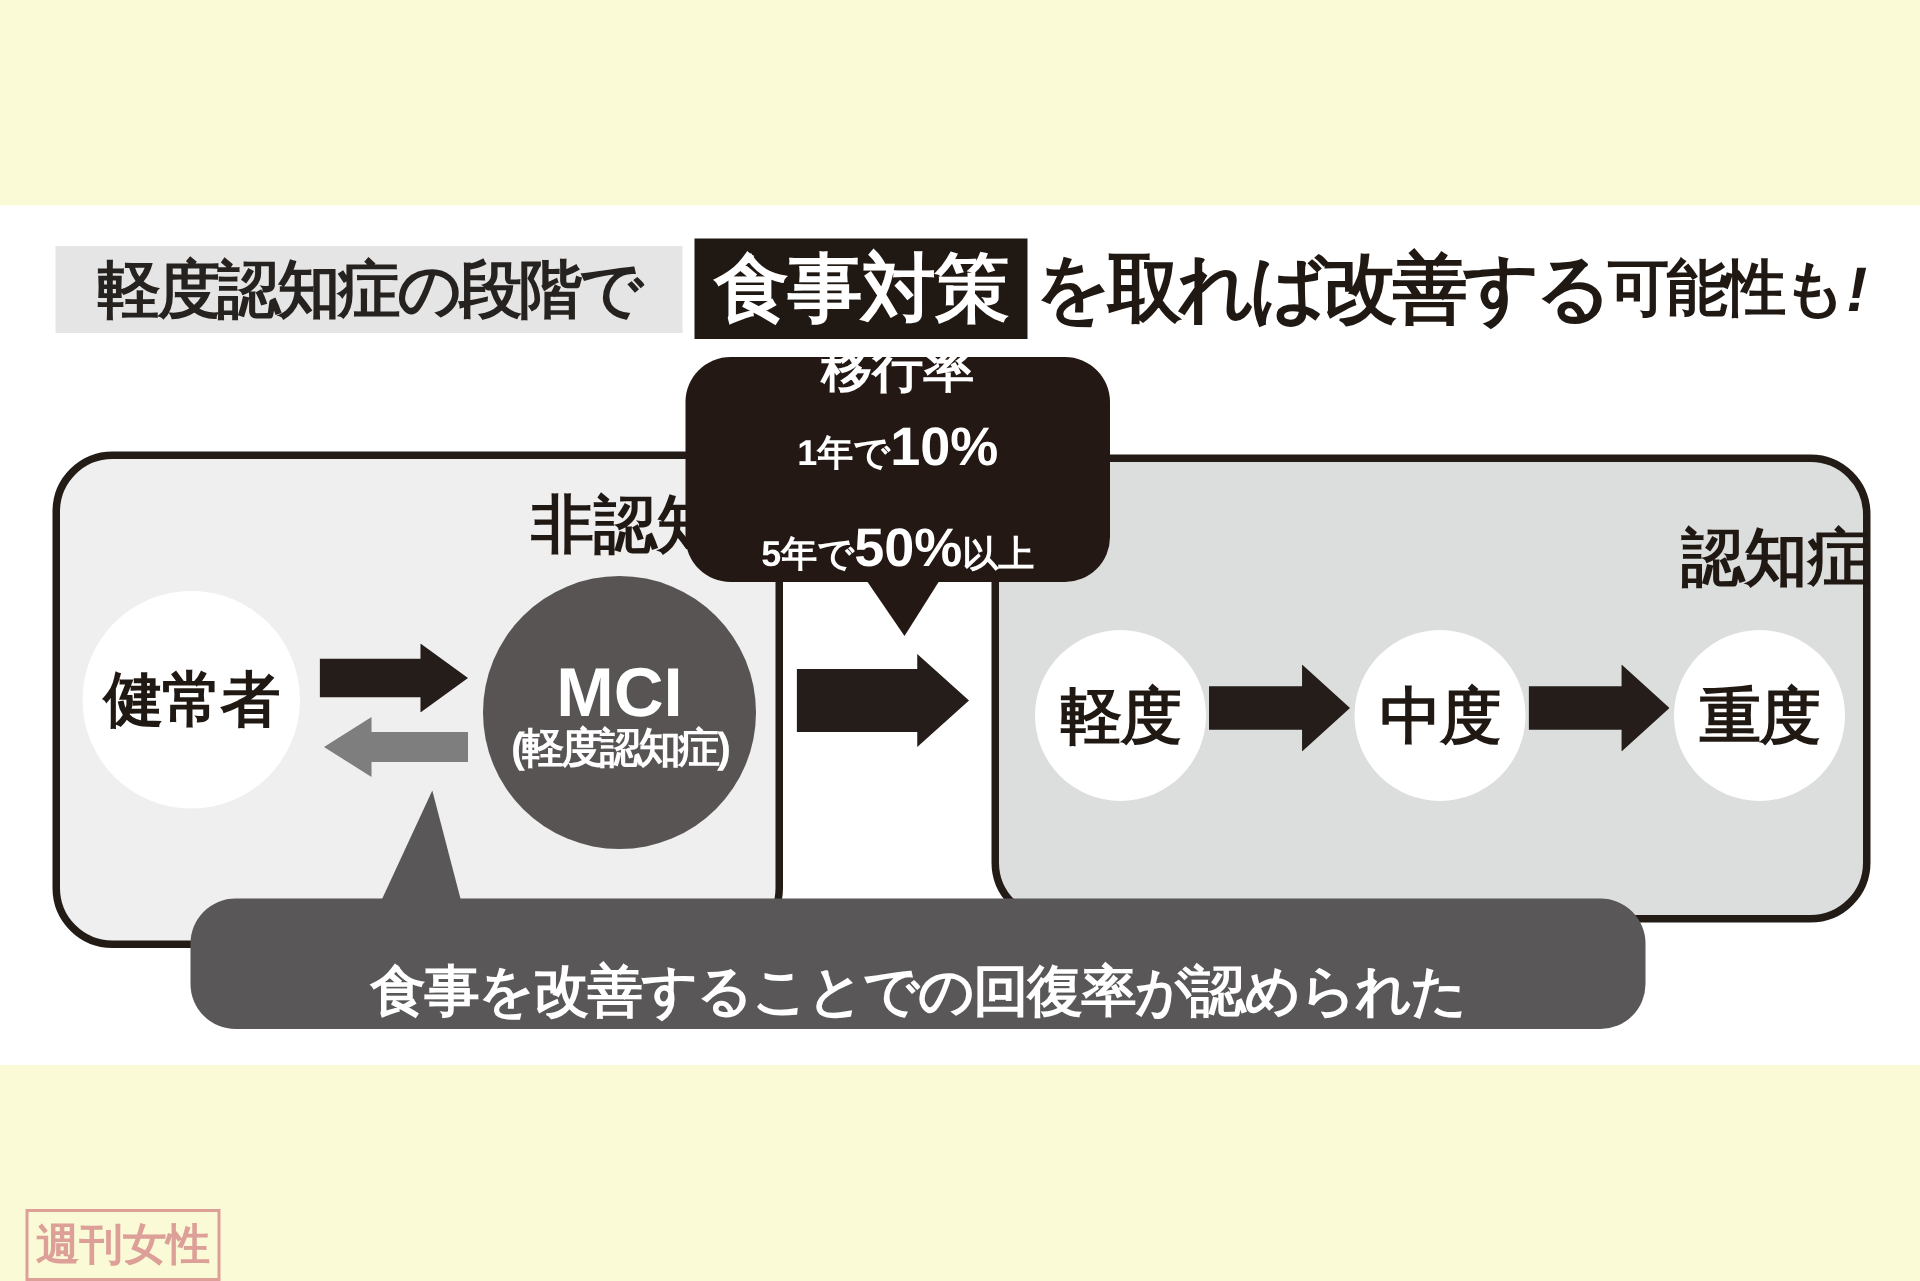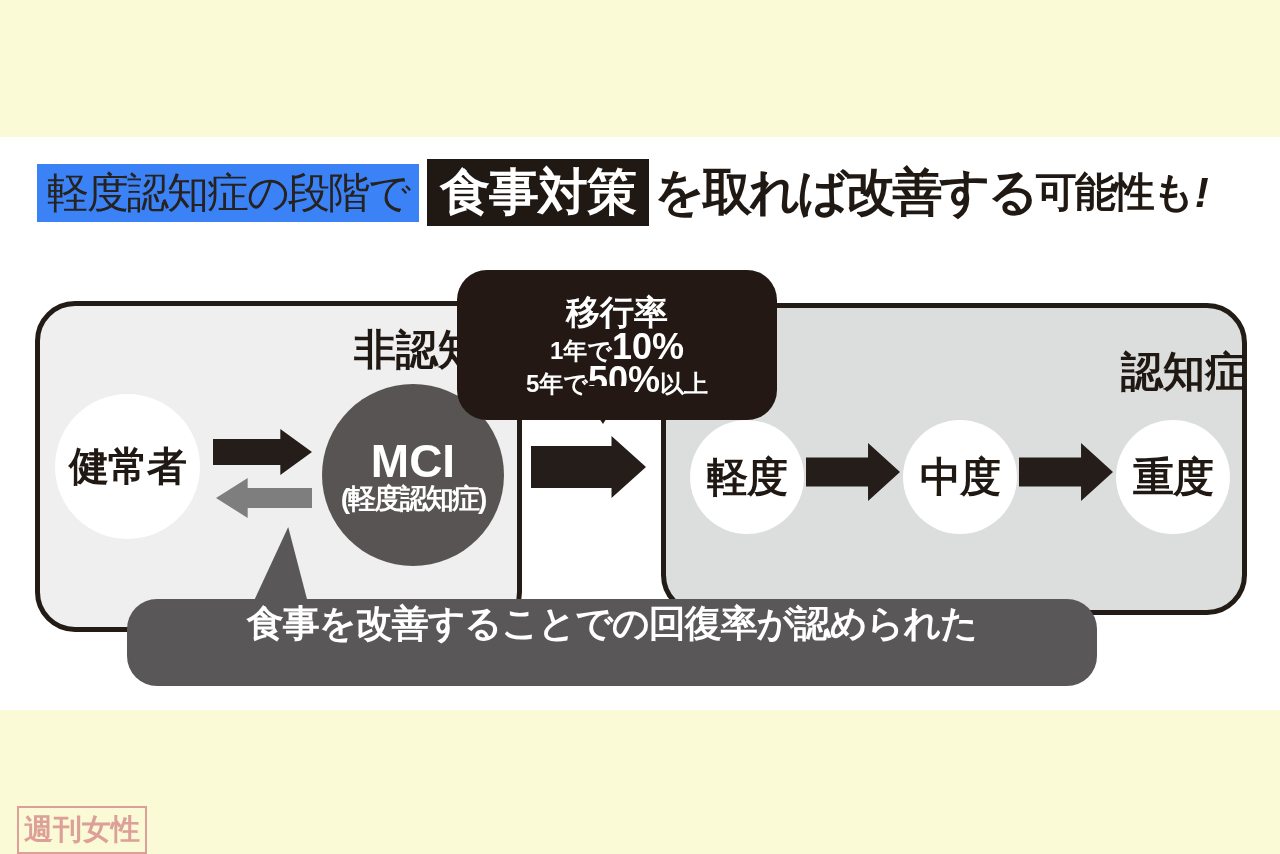--- a/index.html
+++ b/index.html
@@ -16,23 +16,23 @@
   
   .white-band { left: 0; top: 137px; width: 1280px; height: 573px; background: #ffffff; }
 
   
   .title-row {
     left: 37px; top: 159px; height: 67px;
     display: flex; align-items: center;
     white-space: nowrap; z-index: 5;
   }
   .t-gray {
-    background: #3b82f6; color: #262220;
-    font-size: 42px; font-weight: normal; letter-spacing: -2px;
-    height: 58px; line-height: 58px; padding: 0 10px;
+    background: #e5e5e5; color: #262220;
+    font-size: 42px; font-weight: bold; letter-spacing: -2px;
+    height: 58px; line-height: 58px; padding: 0 28px;
   }
   .t-black {
     background: #201813; color: #ffffff;
     font-size: 50px; font-weight: bold; letter-spacing: -1px;
     height: 67px; line-height: 67px; padding: 0 13px; margin-left: 8px;
   }
   .t-main { color: #201813; font-size: 50px; font-weight: bold; letter-spacing: -3px; margin-left: 5px; }
   .t-sub  { color: #201813; font-size: 41px; font-weight: bold; letter-spacing: -2px; }
   .t-excl { color: #201813; font-size: 42px; font-weight: bold; font-style: italic; margin-left: 2px; }
 
@@ -74,41 +74,41 @@
   .a-right { clip-path: polygon(0 25%, 66% 25%, 66% 0, 100% 50%, 66% 100%, 66% 75%, 0 75%); }
   .a-left  { clip-path: polygon(100% 25%, 33% 25%, 33% 0, 0 50%, 33% 100%, 33% 75%, 100% 75%); }
   .a-h2m     { left: 213px; top: 429px; width: 99px;  height: 46px; clip-path: polygon(0 22%, 68% 22%, 68% 0, 100% 50%, 68% 100%, 68% 78%, 0 78%); }
   .a-m2h     { left: 216px; top: 478px; width: 96px;  height: 40px; }
   .a-channel { left: 531px; top: 436px; width: 115px; height: 62px; clip-path: polygon(0 16%, 70% 16%, 70% 0, 100% 50%, 70% 100%, 70% 84%, 0 84%); }
   .a-stage1  { left: 806px;  top: 443px; width: 94px; height: 58px; }
   .a-stage2  { left: 1019px; top: 443px; width: 94px; height: 58px; }
 
   
   .top-bubble {
-    left: 457px; top: 238px; width: 320px; height: 150px;
+    left: 457px; top: 238px; width: 283px; height: 150px;
     background: #231813; border-radius: 30px;
     color: #ffffff; text-align: center; z-index: 3;
-    display: flex; flex-direction: column; justify-content: center; margin-top: 32px;
+    display: flex; flex-direction: column; justify-content: center;
   }
   .tb-heading { font-size: 34px; font-weight: bold; line-height: 44px; }
-  .tb-line { line-height: 26px; }
+  .tb-line { line-height: 59px; }
   .tb-small { font-size: 24px; font-weight: bold; }
   .tb-big   { font-size: 36px; font-weight: bold; }
   .top-pointer {
     left: 577px; top: 386px; width: 50px; height: 38px;
     background: #231813; clip-path: polygon(0 0, 100% 0, 52% 100%);
     z-index: 3;
   }
 
   
   .bottom-bubble {
     left: 127px; top: 599px; width: 970px; height: 87px;
     background: #595757; border-radius: 30px;
     color: #ffffff; z-index: 4;
-    display: flex; align-items: flex-start; justify-content: center;
+    display: flex; align-items: flex-end; justify-content: center;
     white-space: nowrap;
   }
   .bb-text { font-size: 37px; font-weight: bold; letter-spacing: -1px; }
   .bb-big  { font-size: 54px; font-weight: bold; letter-spacing: -1px; margin: 0 1px; }
   .bottom-pointer {
     left: 253px; top: 527px; width: 55px; height: 76px;
     background: #595757; clip-path: polygon(64% 0, 100% 100%, 0 100%);
     z-index: 3;
   }
 

